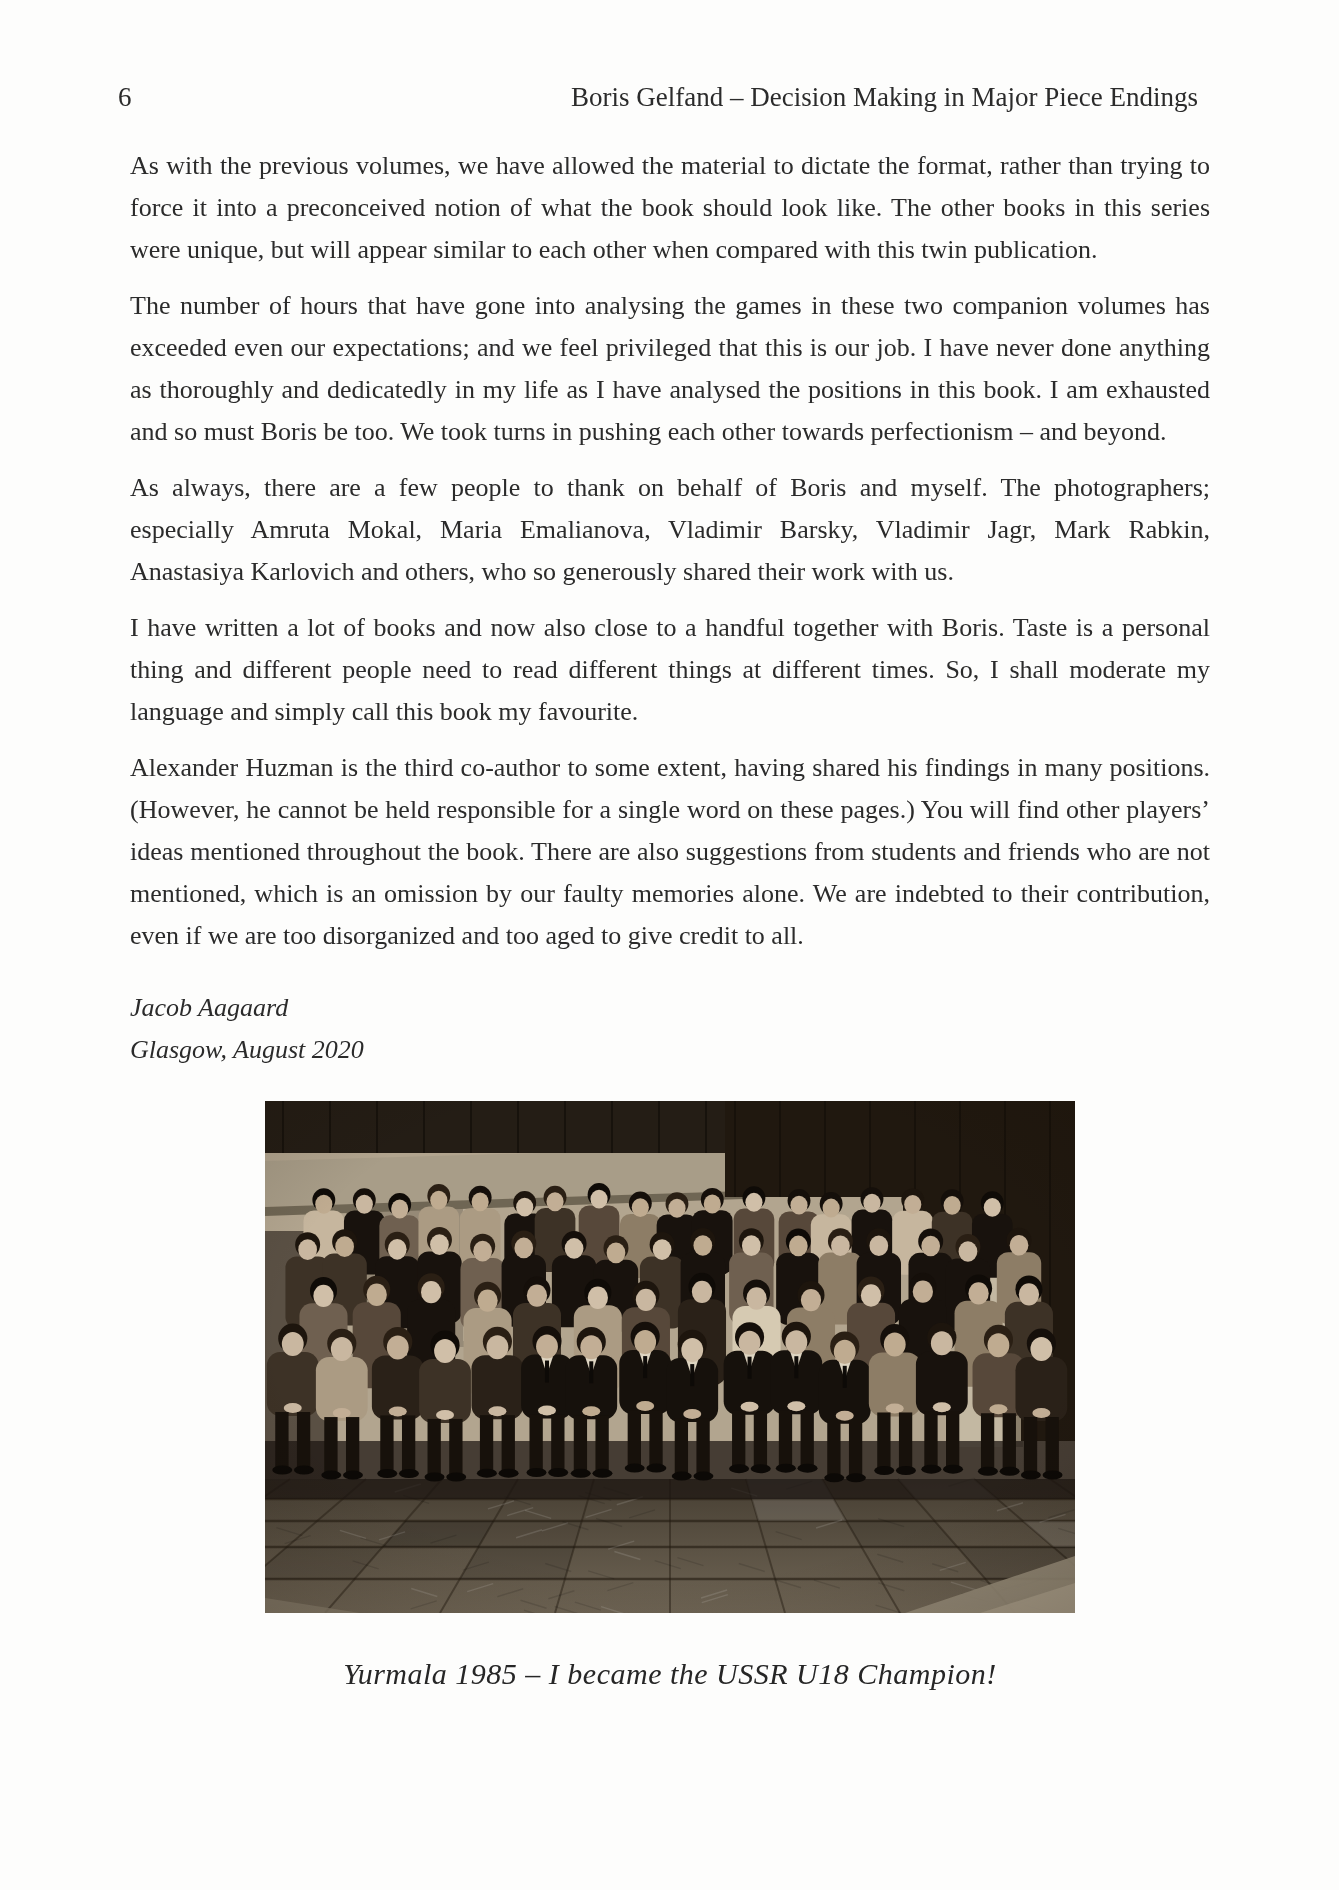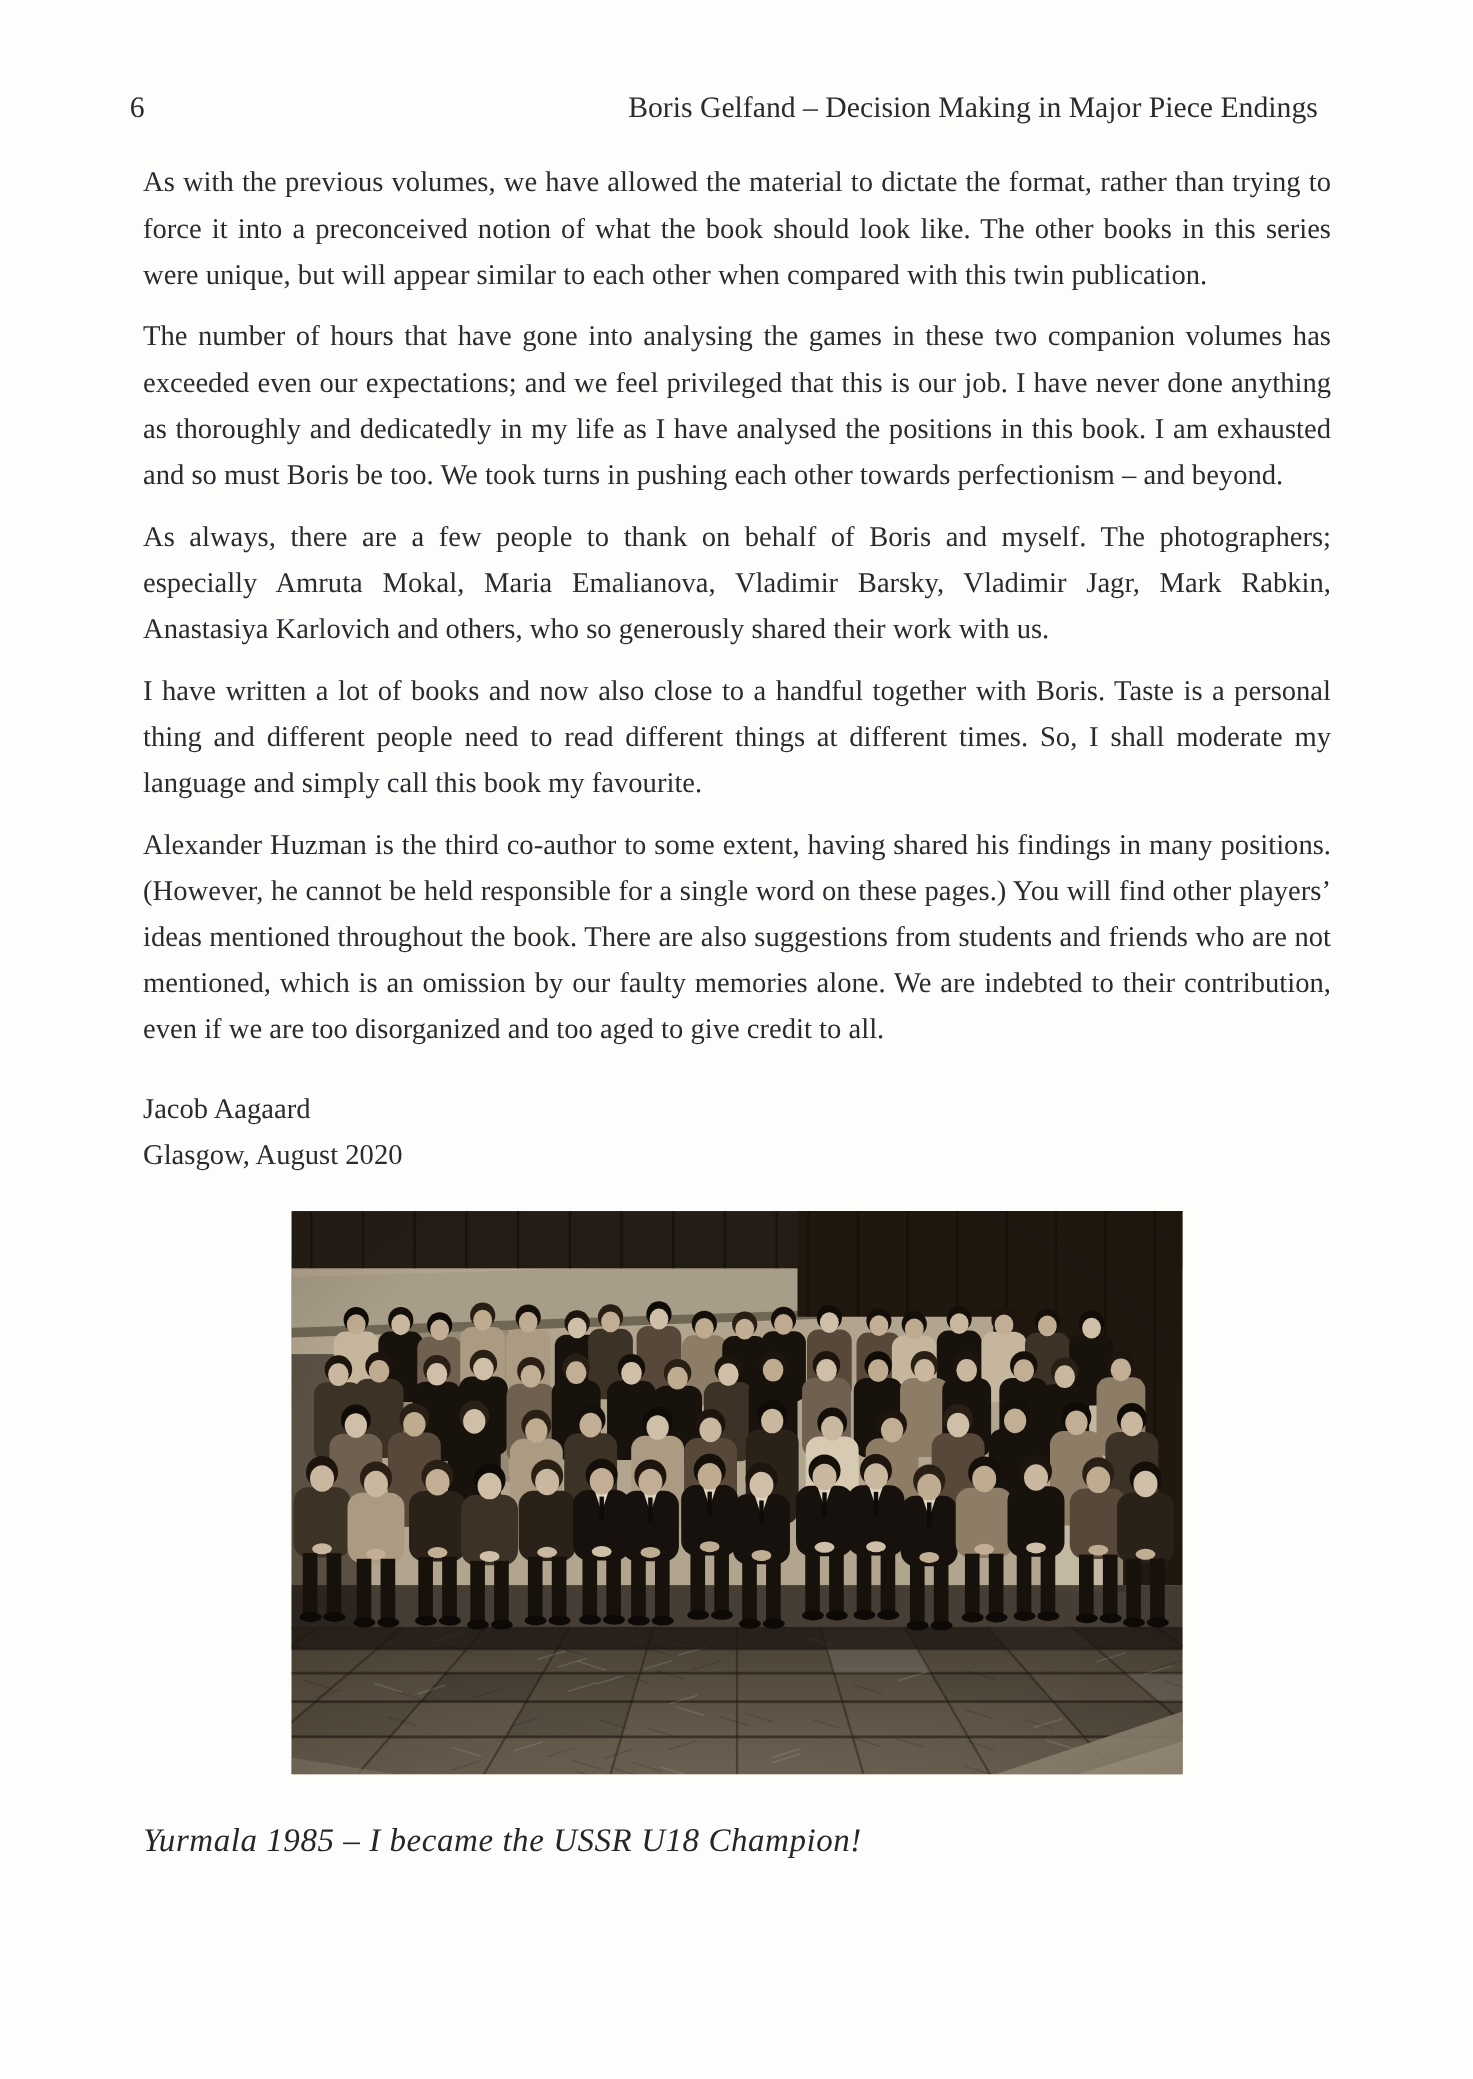--- a/index.html
+++ b/index.html
@@ -6,22 +6,22 @@
   body{width:1339px;height:1890px;overflow:hidden;}
   .page{
     position:relative;width:1339px;height:1890px;background:#fdfdfc;
     font-family:"Liberation Serif","DejaVu Serif",serif;color:#2b2b2b;
   }
   .running-head{position:absolute;top:82px;left:118px;width:1080px;height:36px;font-size:27px;}
   .pagenum{position:absolute;left:0;top:0;}
   .runtitle{display:block;text-align:right;}
   .content{position:absolute;top:145px;left:130px;width:1080px;font-size:26px;line-height:42px;text-align:justify;}
   .content p{margin:0 0 14px 0;}
-  .signature{margin-top:30px;text-align:left;line-height:42px;}
-  figure{margin:30px 0 17px 0;padding:0;text-align:left;}
+  .signature{margin-top:30px;text-align:left;line-height:42px;font-style:italic;}
+  figure{margin:30px 0 17px 0;padding:0;text-align:center;}
   .photo{width:810px;height:512px;margin:0 auto;background:#a99c86;box-shadow:0 0 0 1px rgba(60,50,40,.25) inset;}
   .photo svg{display:block;width:810px;height:512px;}
   figcaption{margin-top:40px;font-style:italic;font-size:30px;letter-spacing:.5px;color:#262626;}
 </style>
 </head>
 <body>
 
 <div class="page">
 
   <header class="running-head">

